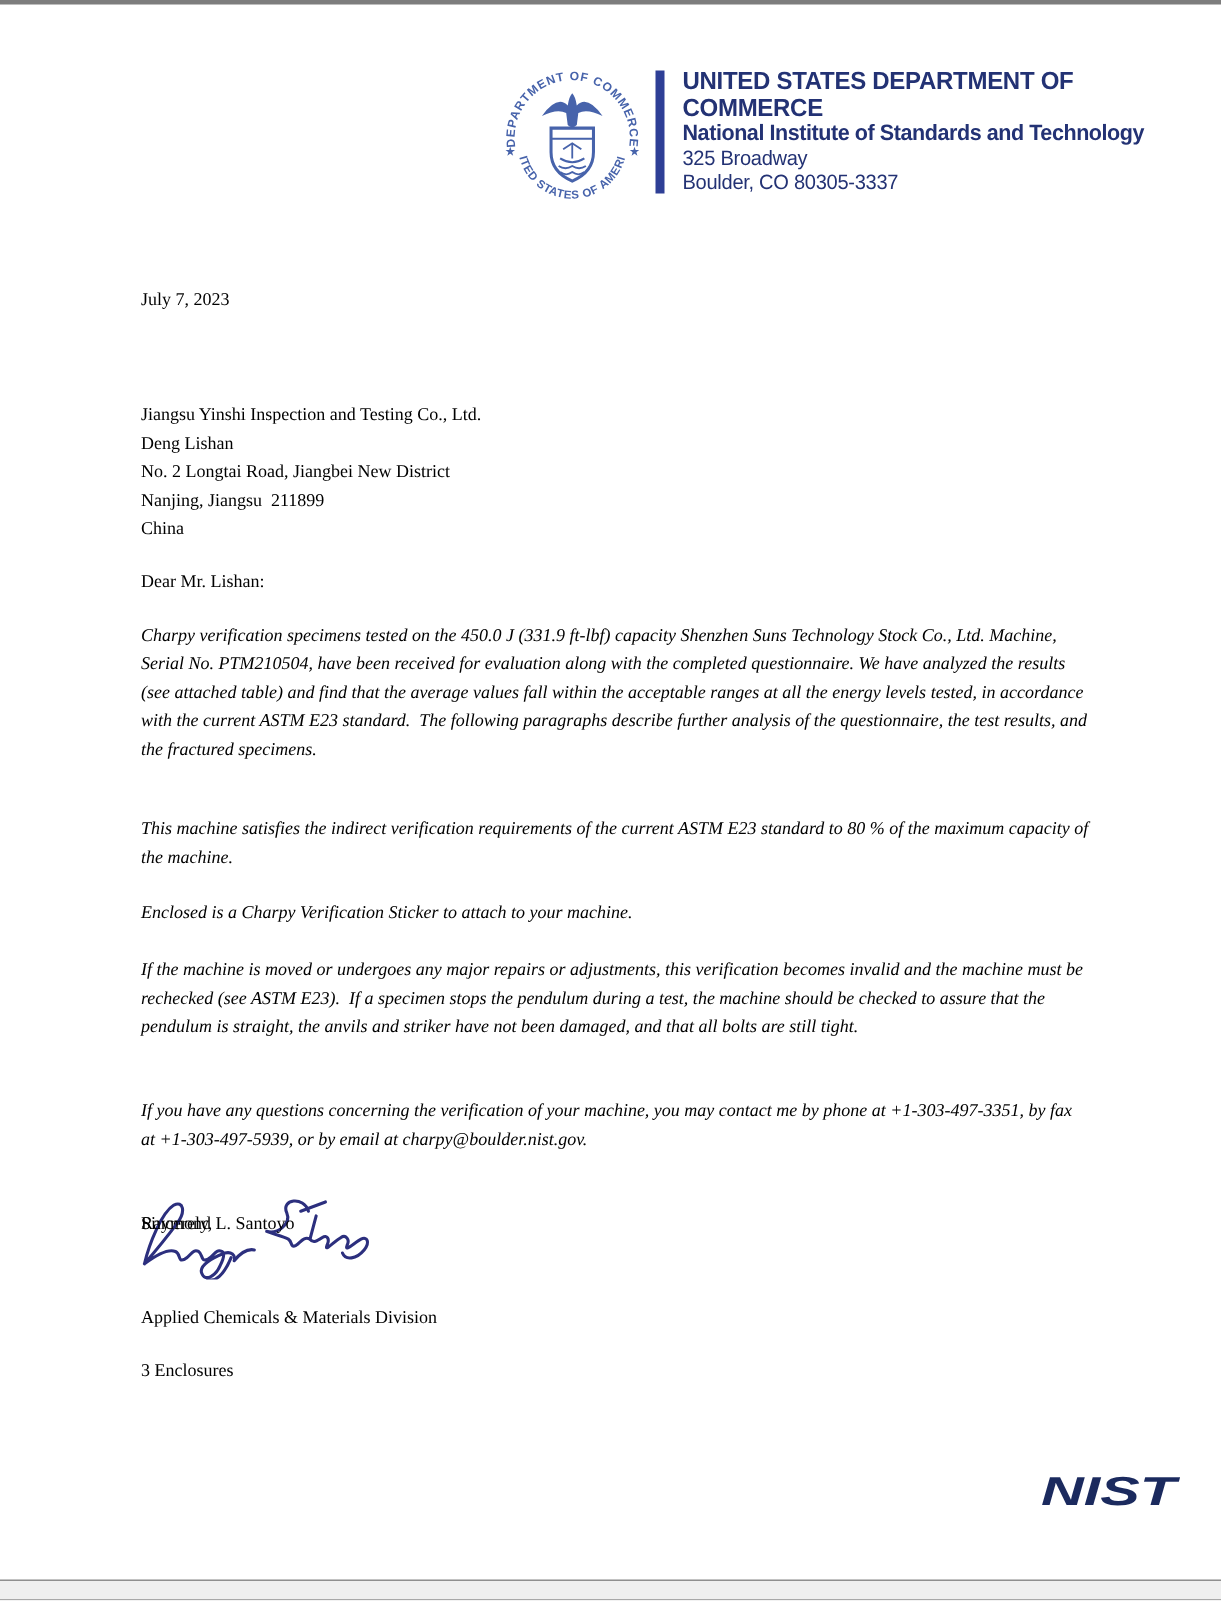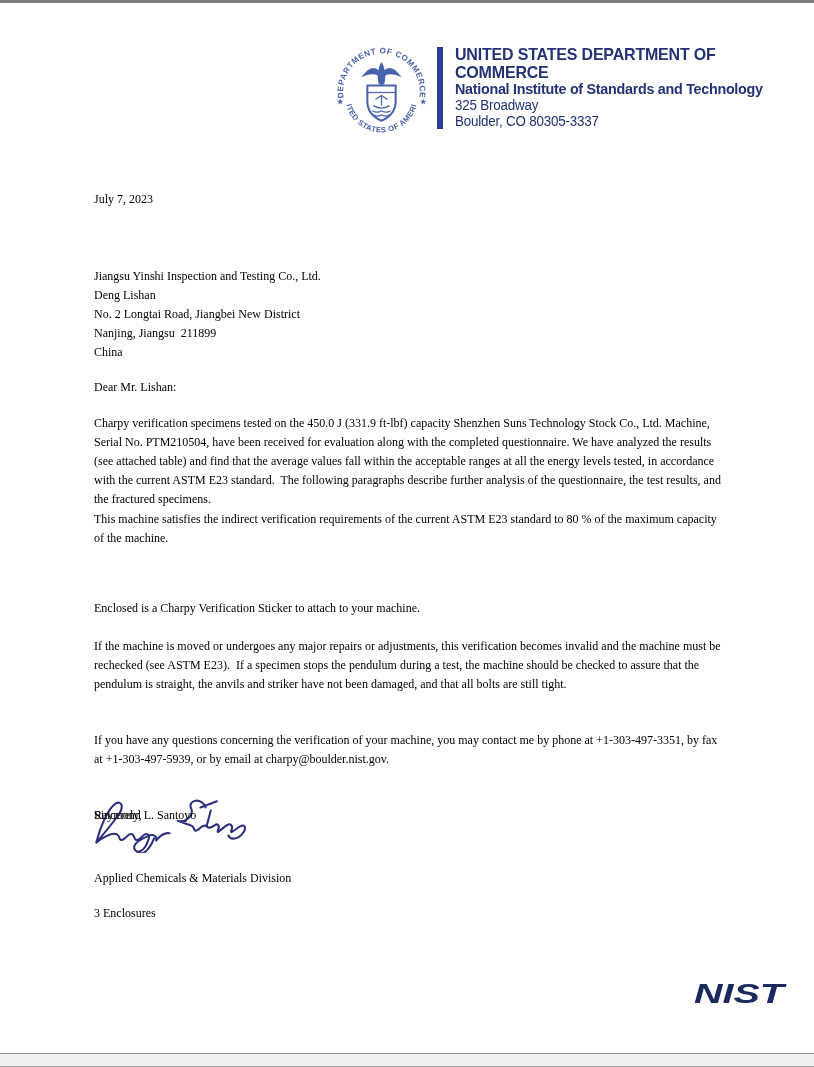--- a/index.html
+++ b/index.html
@@ -26,21 +26,21 @@
     font-family:"Liberation Sans", sans-serif;
     color:#233274;
     transform:scaleX(0.97);transform-origin:left top;
   }
   .hdr-dept{font-size:16.5px;font-weight:bold;letter-spacing:-0.2px;line-height:18px;}
   .hdr-inst{font-size:14.8px;font-weight:bold;letter-spacing:-0.3px;line-height:17px;}
   .hdr-addr{font-size:13.8px;line-height:16px;letter-spacing:-0.2px;}
   
   .abs{position:absolute;left:94px;}
   .ltr{font-size:12px;line-height:19px;}
-  .para{width:632px;white-space:pre-wrap;}
+  .para{width:632px;white-space:pre-wrap;font-style:italic;}
   .recipient-line{white-space:pre;}
   .sig-svg{position:absolute;left:86px;top:795px;width:165px;height:58px;}
   
   .nist-logo{position:absolute;left:692px;top:978px;width:95px;height:32px;}
   .bottom-scrollbar{
     position:absolute;left:0;top:1053px;width:814px;height:14px;
     background:#efefef;
     border-top:1px solid #8f8f8f;
     border-bottom:1px solid #a8a8a8;
     box-sizing:border-box;
@@ -98,21 +98,21 @@
     <div class="recipient-line">Deng Lishan</div>
     <div class="recipient-line">No. 2 Longtai Road, Jiangbei New District</div>
     <div class="recipient-line">Nanjing, Jiangsu  211899</div>
     <div class="recipient-line">China</div>
   </div>
 
   <div class="abs ltr" style="top:378px;">Dear Mr. Lishan:</div>
 
   <div class="abs ltr para" style="top:414px;">Charpy verification specimens tested on the 450.0 J (331.9 ft-lbf) capacity Shenzhen Suns Technology Stock Co., Ltd. Machine, Serial No. PTM210504, have been received for evaluation along with the completed questionnaire. We have analyzed the results (see attached table) and find that the average values fall within the acceptable ranges at all the energy levels tested, in accordance with the current ASTM E23 standard.  The following paragraphs describe further analysis of the questionnaire, the test results, and the fractured specimens.</div>
 
-  <div class="abs ltr para" style="top:510px;">This machine satisfies the indirect verification requirements of the current ASTM E23 standard to 80 % of the maximum capacity of the machine.</div>
+  <div class="abs ltr para" style="top:543px;">This machine satisfies the indirect verification requirements of the current ASTM E23 standard to 80 % of the maximum capacity of the machine.</div>
 
   <div class="abs ltr para" style="top:599px;">Enclosed is a Charpy Verification Sticker to attach to your machine.</div>
 
   <div class="abs ltr para" style="top:637px;">If the machine is moved or undergoes any major repairs or adjustments, this verification becomes invalid and the machine must be rechecked (see ASTM E23).  If a specimen stops the pendulum during a test, the machine should be checked to assure that the pendulum is straight, the anvils and striker have not been damaged, and that all bolts are still tight.</div>
 
   <div class="abs ltr para" style="top:731px;">If you have any questions concerning the verification of your machine, you may contact me by phone at +1-303-497-3351, by fax at +1-303-497-5939, or by email at charpy@boulder.nist.gov.</div>
 
   <div class="abs ltr" style="top:768px;margin-top:38px;">Sincerely,</div>
 
   <svg class="sig-svg" viewBox="0 0 160 56" xmlns="http://www.w3.org/2000/svg">

